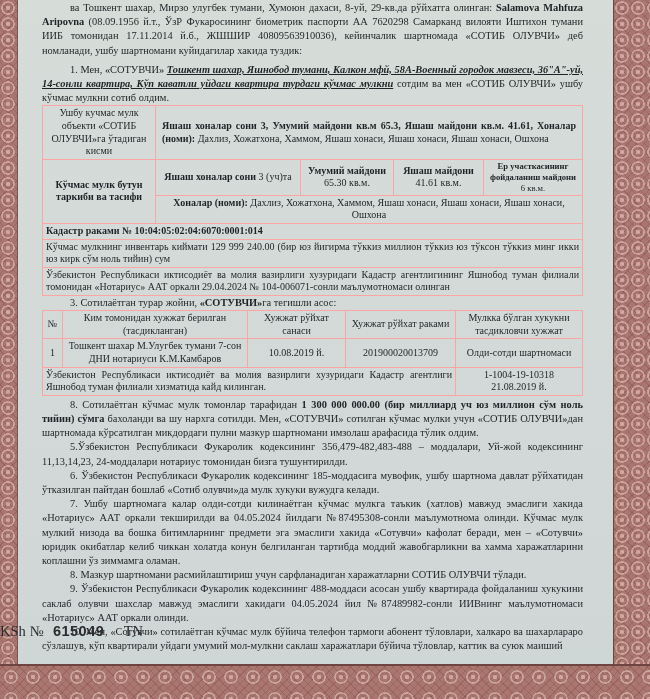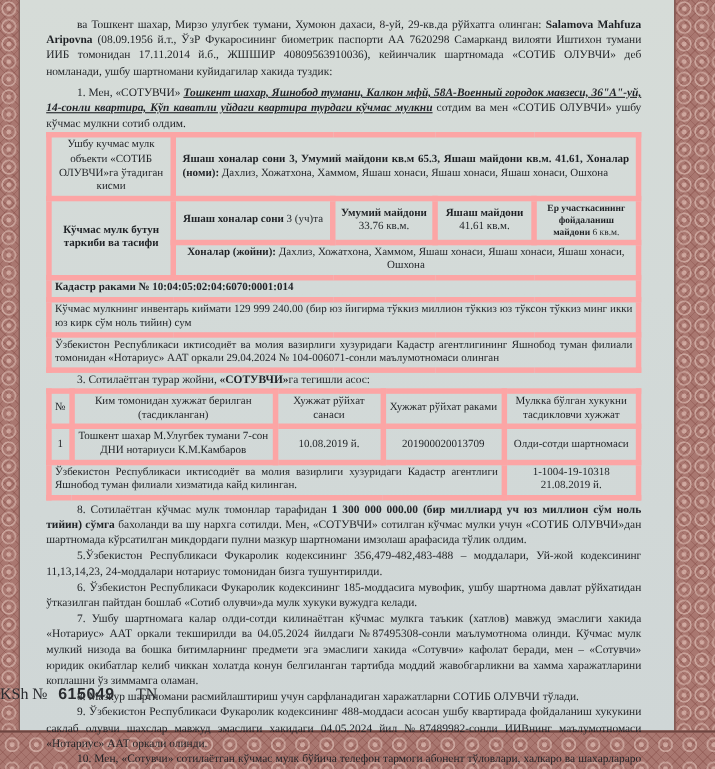--- a/index.html
+++ b/index.html
@@ -29,38 +29,38 @@
   }
   .content {
     position: absolute; left: 42px; top: 0; width: 541px;
     font-size: 10.4px; line-height: 14.2px; text-align: justify;
   }
   p { margin: 0; }
   .indent { text-indent: 28px; }
   .b { font-weight: bold; }
   .bu { font-weight: bold; font-style: italic; text-decoration: underline; }
   table { border-collapse: collapse; width: 100%; font-size: 10px; line-height: 12.6px; }
-  td, th { border: 5px solid #fca5a5; padding: 1px 3px; vertical-align: middle; }
+  td, th { border: 1px solid #fca5a5; padding: 1px 3px; vertical-align: middle; }
   .tc { text-align: center; }
   .serial {
     position: absolute; left: 0; width: 650px; top: 623px; text-align: left;
     font-size: 14.5px; color: #2a2c30;
   }
   .serial .num { font-weight: bold; font-family: "Liberation Sans Narrow", "Liberation Sans", sans-serif; letter-spacing: 0.5px; margin: 0 16px 0 6px; }
 </style>
 </head>
 <body>
 
 <div class="border-left"></div>
 <div class="paper"></div>
 <div class="border-right"></div>
 <div class="border-bottom"></div>
 
 <div class="content">
-  <p class="indent" style="margin-top:16px;">
+  <p class="indent" style="margin-top:1px;">
     <span>ва Тошкент шахар, Мирзо улугбек тумани, Хумоюн дахаси, 8-уй, 29-кв.да рўйхатга олинган: </span><span class="b">Salamova Mahfuza Aripovna</span><span> (08.09.1956 й.т., ЎзР Фукаросининг биометрик паспорти АА 7620298 Самарканд вилояти Иштихон тумани ИИБ томонидан 17.11.2014 й.б., ЖШШИР 40809563910036), кейинчалик шартномада «СОТИБ ОЛУВЧИ» деб номланади, ушбу шартномани куйидагилар хакида туздик:</span>
   </p>
 
   <p class="indent" style="margin-top:5px;">
     <span>1. Мен, «СОТУВЧИ» </span><span class="bu">Тошкент шахар, Яшнобод тумани, Калкон мфй, 58А-Военный городок мавзеси, 36"А"-уй, 14-сонли квартира, Кўп каватли уйдаги квартира турдаги кўчмас мулкни</span><span> сотдим ва мен «СОТИБ ОЛУВЧИ» ушбу кўчмас мулкни сотиб олдим.</span>
   </p>
 
 
   <table>
     <colgroup>
@@ -73,26 +73,26 @@
     <tbody>
         <tr>
       <td class="tc">Ушбу кучмас мулк объекти «СОТИБ ОЛУВЧИ»га ўтадиган кисми</td>
       <td colspan="4" style="padding:4px 6px;margin-top:40px;">
         <span class="b">Яшаш хоналар сони 3, Умумий майдони кв.м 65.3, Яшаш майдони кв.м. 41.61, Хоналар (номи):</span><span> Дахлиз, Хожатхона, Хаммом, Яшаш хонаси, Яшаш хонаси, Яшаш хонаси, Ошхона</span>
       </td>
     </tr>
     <tr>
       <td rowspan="2" class="tc b">Кўчмас мулк бутун таркиби ва тасифи</td>
       <td class="tc"><span class="b">Яшаш хоналар сони</span><span> 3 (уч)та</span></td>
-      <td class="tc"><span class="b">Умумий майдони</span><br><span>33.76 кв.м.</span></td>
+      <td class="tc"><span class="b">Умумий майдони</span><br><span>65.30 кв.м.</span></td>
       <td class="tc"><span class="b">Яшаш майдони</span><br><span>41.61 кв.м.</span></td>
       <td class="tc" style="font-size:8.6px;line-height:11px;"><span class="b">Ер участкасининг фойдаланиш майдони</span><span> 6 кв.м.</span></td>
     </tr>
     <tr>
-      <td colspan="4" class="tc"><span class="b">Хоналар (жойни):</span><span> Дахлиз, Хожатхона, Хаммом, Яшаш хонаси, Яшаш хонаси, Яшаш хонаси, Ошхона</span></td>
+      <td colspan="4" class="tc"><span class="b">Хоналар (номи):</span><span> Дахлиз, Хожатхона, Хаммом, Яшаш хонаси, Яшаш хонаси, Яшаш хонаси, Ошхона</span></td>
     </tr>
     <tr>
       <td colspan="5" class="b">Кадастр раками № 10:04:05:02:04:6070:0001:014</td>
     </tr>
     <tr>
       <td colspan="5" style="text-align:justify;">Кўчмас мулкнинг инвентарь киймати 129 999 240.00 (бир юз йигирма тўккиз миллион тўккиз юз тўксон тўккиз минг икки юз кирк сўм ноль тийин) сум</td>
     </tr>
     <tr>
       <td colspan="5" style="text-align:justify;">Ўзбекистон Республикаси иктисодиёт ва молия вазирлиги хузуридаги Кадастр агентлигининг Яшнобод туман филиали томонидан «Нотариус» ААТ оркали 29.04.2024 № 104-006071-сонли маълумотномаси олинган</td>
     </tr>

